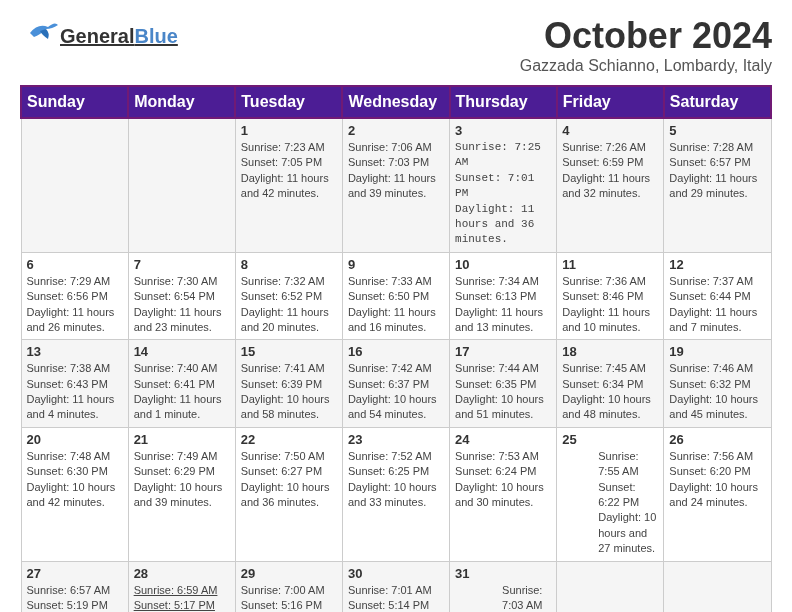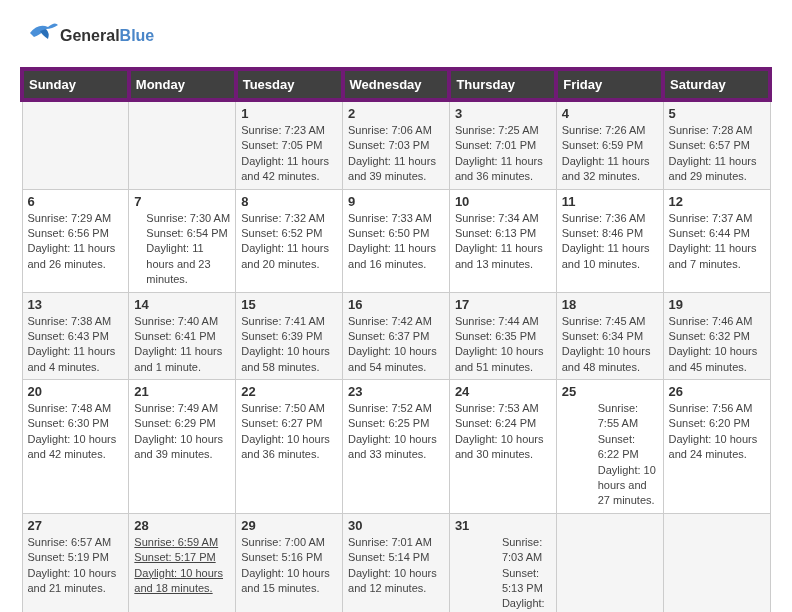--- a/index.html
+++ b/index.html
@@ -4,45 +4,49 @@
   <style>
     * { box-sizing: border-box; margin: 0; padding: 0; }
     body { font-family: Arial, sans-serif; background: #fff; width: 792px; min-height: 612px; }
     .container { padding: 15px 20px; }
     .header { display: flex; justify-content: space-between; align-items: flex-start; margin-bottom: 10px; }
     .logo-container { display: flex; align-items: center; }
     .title-section { text-align: right; }
     .month-title { font-size: 36px; font-weight: bold; color: #333; }
     .location { font-size: 16px; color: #555; }
     table { width: 100%; border-collapse: collapse; }
-    th { background-color: #404040; color: white; padding: 6px 5px; font-size: 13px; font-weight: bold; text-align: left; border: 4px solid #701a75; }
+    th { background-color: #4c1d95; color: white; padding: 6px 5px; font-size: 16px; font-weight: bold; text-align: left; border: 2px solid #701a75; }
     td { border: 1px solid #ccc; padding: 4px 5px; vertical-align: top; font-size: 11px; color: #333; width: 14.28%; min-height: 80px; height: 85px; }
     td .date-num { font-weight: bold; font-size: 13px; display: block; margin-bottom: 2px; }
     td .sun-info { line-height: 1.4; color: #444; }
     tr:nth-child(odd) td { background-color: #f5f5f5; }
     tr:nth-child(even) td { background-color: #fff; }
     .empty { background-color: inherit; }
   </style>
 </head>
 <body>
 
 <div class="container">
   <div class="header">
     <div class="logo-container">
       <div>
         <svg width="40" height="38" viewBox="0 0 40 38">
           <path d="M10 18 Q18 8 28 12 Q35 6 38 10 Q32 14 26 14 Q20 20 14 22 Z" fill="#4a90d9"></path>
           <path d="M26 14 Q30 18 28 24 Q22 20 20 16 Z" fill="#2a70b9"></path>
         </svg>
       </div>
       <div>
-        <div style="font-size:16px;font-weight:bold;color:#333;line-height:1.1;">
+        <div style="font-size:20px;font-weight:bold;color:#333;line-height:1.1;text-decoration:underline;">
           <span style="color:#333;">General</span><span style="color:#4a86c8;">Blue</span>
         </div>
       </div>
+    </div>
+    <div class="title-section">
+      <div class="month-title">October 2024</div>
+      <div class="location">Gazzada Schianno, Lombardy, Italy</div>
     </div>
   </div>
 
   <table>
     <thead>
       <tr>
       <th>Sunday</th>
           <th>Monday</th>
           <th>Tuesday</th>
           <th>Wednesday</th>
@@ -62,21 +66,21 @@
 Daylight: 11 hours and 42 minutes.</div>
           </td>
           <td>
             <span class="date-num">2</span>
             <div class="sun-info" style="white-space: pre-line;">Sunrise: 7:06 AM
 Sunset: 7:03 PM
 Daylight: 11 hours and 39 minutes.</div>
           </td>
           <td>
             <span class="date-num">3</span>
-            <div class="sun-info" style="white-space: pre-line;">Sunrise: 7:25 AM
+            <div class="sun-info" style="white-space: pre-line; font-family: Liberation Mono, monospace;">Sunrise: 7:25 AM
 Sunset: 7:01 PM
 Daylight: 11 hours and 36 minutes.</div>
           </td>
           <td>
             <span class="date-num">4</span>
             <div class="sun-info" style="white-space: pre-line;">Sunrise: 7:26 AM
 Sunset: 6:59 PM
 Daylight: 11 hours and 32 minutes.</div>
           </td>
           <td>
@@ -88,21 +92,21 @@
         </tr>
         <tr>
           <td>
             <span class="date-num">6</span>
             <div class="sun-info" style="white-space: pre-line;">Sunrise: 7:29 AM
 Sunset: 6:56 PM
 Daylight: 11 hours and 26 minutes.</div>
           </td>
           <td>
             <span class="date-num">7</span>
-            <div class="sun-info" style="white-space: pre-line; margin-left: 12px;">Sunrise: 7:30 AM
+            <div class="sun-info" style="white-space: pre-line;">Sunrise: 7:30 AM
 Sunset: 6:54 PM
 Daylight: 11 hours and 23 minutes.</div>
           </td>
           <td>
             <span class="date-num">8</span>
             <div class="sun-info" style="white-space: pre-line;">Sunrise: 7:32 AM
 Sunset: 6:52 PM
 Daylight: 11 hours and 20 minutes.</div>
           </td>
           <td>

